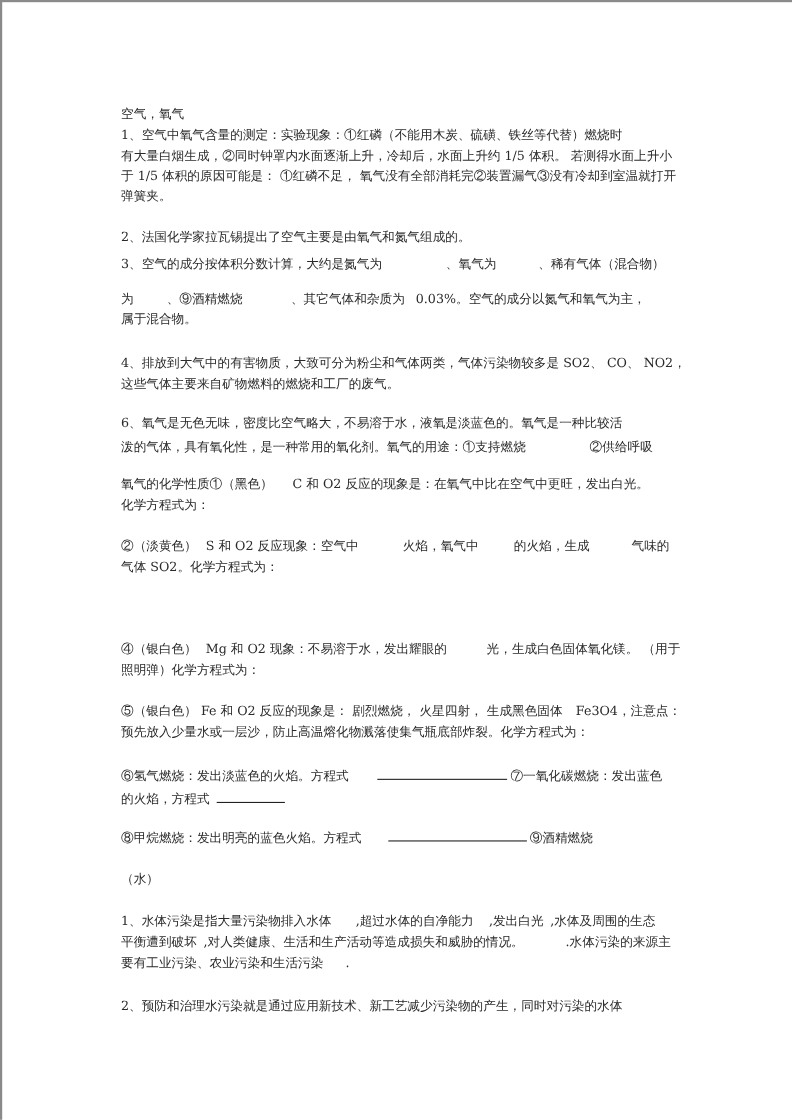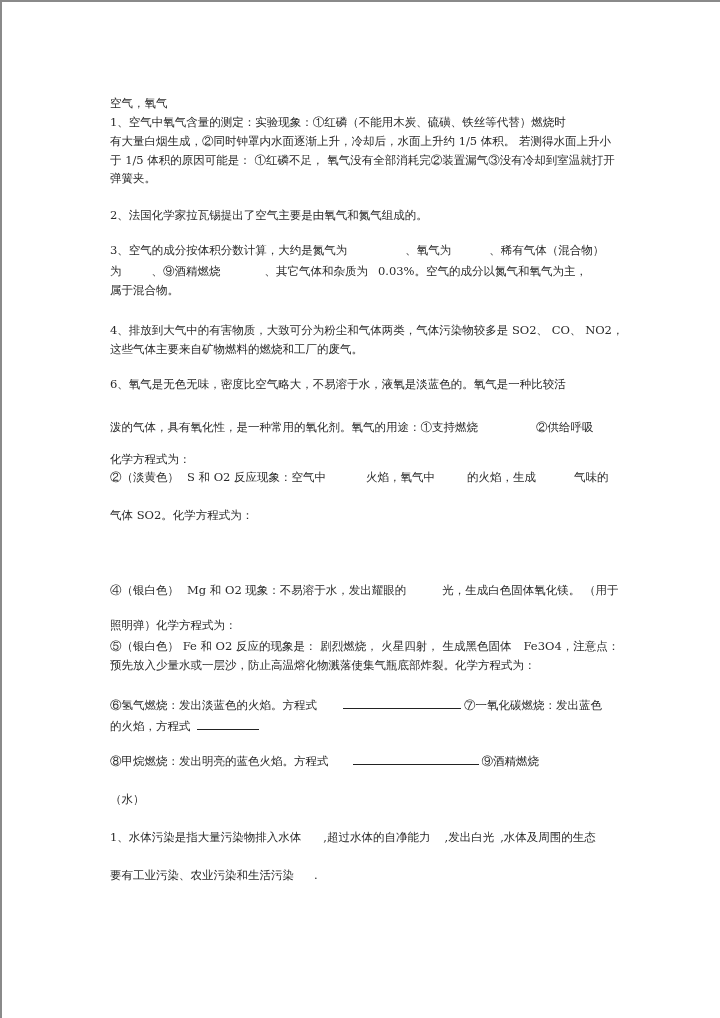--- a/index.html
+++ b/index.html
@@ -18,48 +18,51 @@
 
   <div class="ln" style="top:94px">空气，氧气</div>
 
   <div class="ln" style="top:113px">1、空气中氧气含量的测定：实验现象：①红磷（不能用木炭、硫磺、铁丝等代替）燃烧时</div>
   <div class="ln" style="top:132px">有大量白烟生成，②同时钟罩内水面逐渐上升，冷却后，水面上升约 1/5 体积。 若测得水面上升小</div>
   <div class="ln" style="top:151px">于 1/5 体积的原因可能是： ①红磷不足， 氧气没有全部消耗完②装置漏气③没有冷却到室温就打开</div>
   <div class="ln" style="top:169px">弹簧夹。</div>
 
   <div class="ln" style="top:206px">2、法国化学家拉瓦锡提出了空气主要是由氧气和氮气组成的。</div>
 
-  <div class="ln" style="top:241px">
+  <div class="ln" style="top:231px">
     <span>3、空气的成分按体积分数计算，大约是氮气为</span><span class="gap" style="width:58px"></span><span>、氧气为</span><span class="gap" style="width:38px"></span><span>、稀有气体（混合物）</span>
   </div>
   <div class="ln" style="top:262px">
     <span>为</span><span class="gap" style="width:30px"></span><span>、⑨酒精燃烧</span><span class="gap" style="width:44px"></span><span>、其它气体和杂质为</span><span class="gap" style="width:10px"></span><span>0.03%。空气的成分以氮气和氧气为主，</span>
   </div>
   <div class="ln" style="top:281px">属于混合物。</div>
 
   <div class="ln" style="top:321px">4、排放到大气中的有害物质，大致可分为粉尘和气体两类，气体污染物较多是 SO2、 CO、 NO2，</div>
   <div class="ln" style="top:340px">这些气体主要来自矿物燃料的燃烧和工厂的废气。</div>
 
   <div class="ln" style="top:375px">6、氧气是无色无味，密度比空气略大，不易溶于水，液氧是淡蓝色的。氧气是一种比较活</div>
-  <div class="ln" style="top:418px">
+  <div class="ln" style="top:397px">
     <span>泼的气体，具有氧化性，是一种常用的氧化剂。氧气的用途：①支持燃烧</span><span class="gap" style="width:58px"></span><span>②供给呼吸</span>
   </div>
 
+  <div class="ln" style="top:431px">
+    <span>氧气的化学性质①（黑色）</span><span class="gap" style="width:18px"></span><span>C 和 O2 反应的现象是：在氧气中比在空气中更旺，发出白光。</span>
+  </div>
   <div class="ln" style="top:450px">化学方程式为：</div>
 
-  <div class="ln" style="top:468px">
+  <div class="ln" style="top:487px">
     <span>②（淡黄色）</span><span class="gap" style="width:8px"></span><span>S 和 O2 反应现象：空气中</span><span class="gap" style="width:40px"></span><span>火焰，氧气中</span><span class="gap" style="width:32px"></span><span>的火焰，生成</span><span class="gap" style="width:38px"></span><span>气味的</span>
   </div>
   <div class="ln" style="top:506px">气体 SO2。化学方程式为：</div>
 
 
   <div class="ln" style="top:581px">
     <span>④（银白色）</span><span class="gap" style="width:8px"></span><span>Mg 和 O2 现象：不易溶于水，发出耀眼的</span><span class="gap" style="width:36px"></span><span>光，生成白色固体氧化镁。 （用于</span>
   </div>
-  <div class="ln" style="top:616px">照明弹）化学方程式为：</div>
+  <div class="ln" style="top:600px">照明弹）化学方程式为：</div>
 
   <div class="ln" style="top:637px">
     <span>⑤（银白色） Fe 和 O2 反应的现象是： 剧烈燃烧， 火星四射， 生成黑色固体</span><span class="gap" style="width:12px"></span><span>Fe3O4，注意点：</span>
   </div>
   <div class="ln" style="top:695px">
     <span>⑥氢气燃烧：发出淡蓝色的火焰。方程式</span><span class="gap" style="width:26px"></span><span class="blank" style="width:118px"></span><span class="gap" style="width:3px"></span><span>⑦一氧化碳燃烧：发出蓝色</span>
   </div>
 
   <div class="ln" style="top:656px">预先放入少量水或一层沙，防止高温熔化物溅落使集气瓶底部炸裂。化学方程式为：</div>
   <div class="ln" style="top:716px">
@@ -68,18 +71,22 @@
 
   <div class="ln" style="top:751px">
     <span>⑧甲烷燃烧：发出明亮的蓝色火焰。方程式</span><span class="gap" style="width:24px"></span><span class="blank" style="width:126px"></span><span class="gap" style="width:3px"></span><span>⑨酒精燃烧</span>
   </div>
 
   <div class="ln" style="top:790px">（水）</div>
 
   <div class="ln" style="top:828px">
     <span>1、水体污染是指大量污染物排入水体</span><span class="gap" style="width:22px"></span><span>,超过水体的自净能力</span><span class="gap" style="width:14px"></span><span>,发出白光</span><span class="gap" style="width:6px"></span><span>,水体及周围的生态</span>
   </div>
+  <div class="ln" style="top:847px">
+    <span>平衡遭到破坏</span><span class="gap" style="width:6px"></span><span>,对人类健康、生活和生产活动等造成损失和威胁的情况。</span><span class="gap" style="width:38px"></span><span>.水体污染的来源主</span>
+  </div>
   <div class="ln" style="top:866px">
     <span>要有工业污染、农业污染和生活污染</span><span class="gap" style="width:20px"></span><span>.</span>
   </div>
 
+  <div class="ln" style="top:905px">2、预防和治理水污染就是通过应用新技术、新工艺减少污染物的产生，同时对污染的水体</div>
 
 </div>
 
 </body></html>

